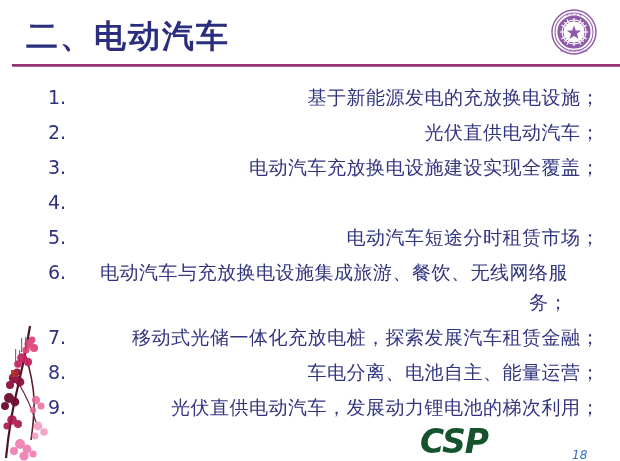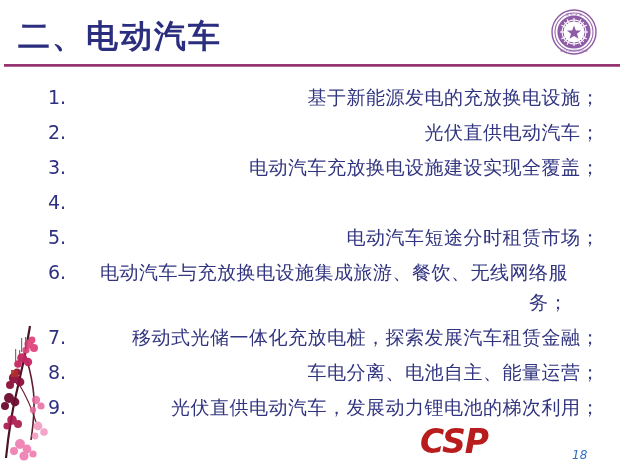--- a/index.html
+++ b/index.html
@@ -12,21 +12,21 @@
     width: 620px;
     height: 461px;
     background: #ffffff;
     overflow: hidden;
     font-family: "DejaVu Sans", "Liberation Sans", sans-serif;
   }
 
   
   .title-row {
     position: absolute;
-    left: 4px;
+    left: 12px;
     top: 0;
     width: 504px;
     height: 66px;
   }
   .slide-title {
     position: absolute;
     left: 14px;
     top: 16px;
     font-family: "DejaVu Sans", "Liberation Sans", sans-serif;
     font-size: 32px;
@@ -109,21 +109,21 @@
     height: 36px;
   }
   .wm-csp {
     position: absolute;
     left: 0px;
     top: 0px;
     font-family: "DejaVu Sans", "Liberation Sans", sans-serif;
     font-size: 33px;
     font-weight: bold;
     font-style: italic;
-    color: #b91c1c;
+    color: #14532d;
     letter-spacing: -1px;
     line-height: 36px;
   }
   .wm-plaza {
     position: absolute;
     left: 74px;
     top: 0px;
     font-family: "DejaVu Sans", "Liberation Sans", sans-serif;
     font-size: 33px;
     font-weight: normal;

